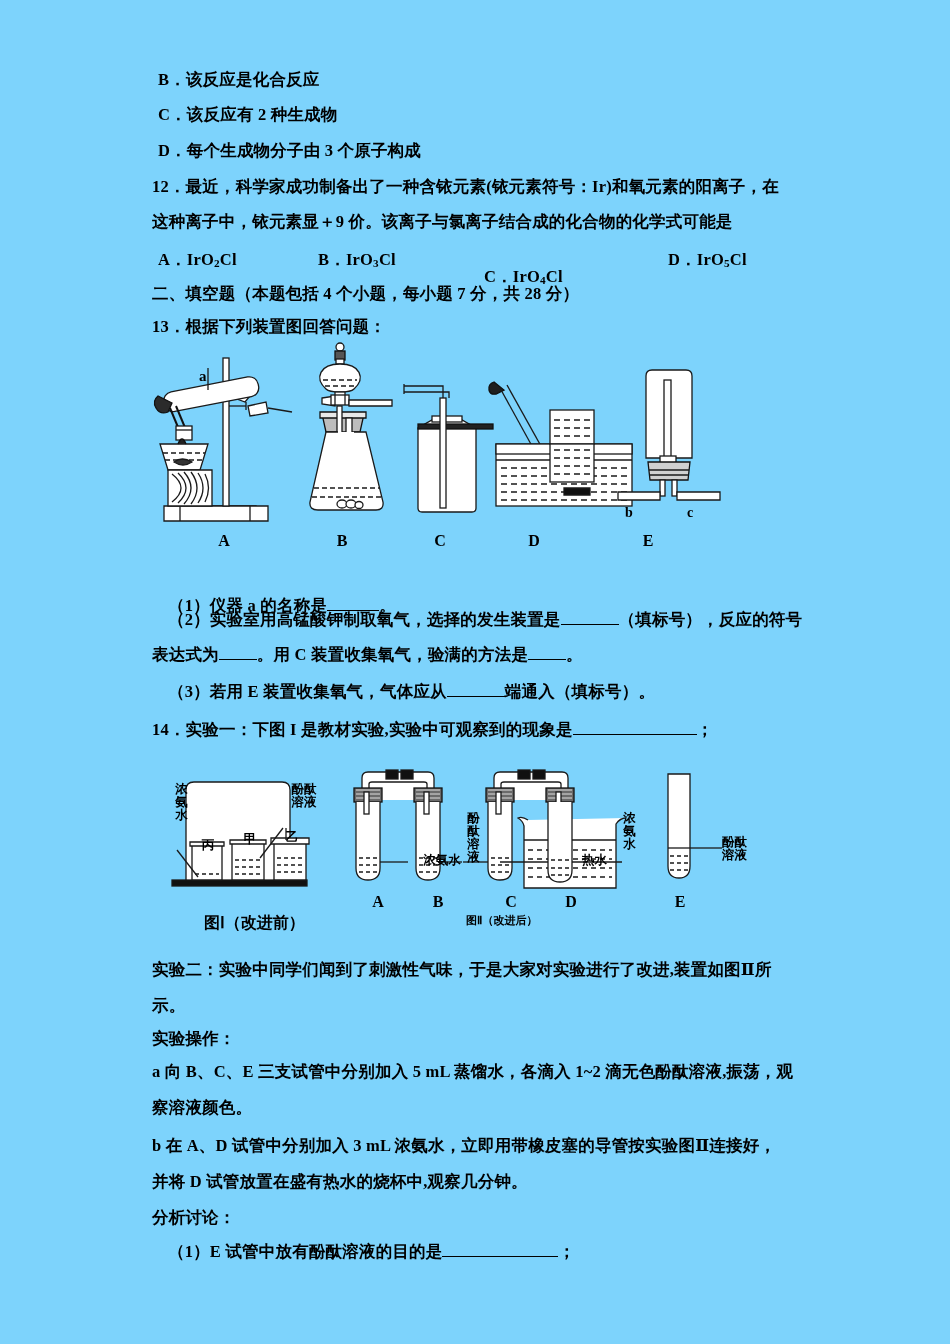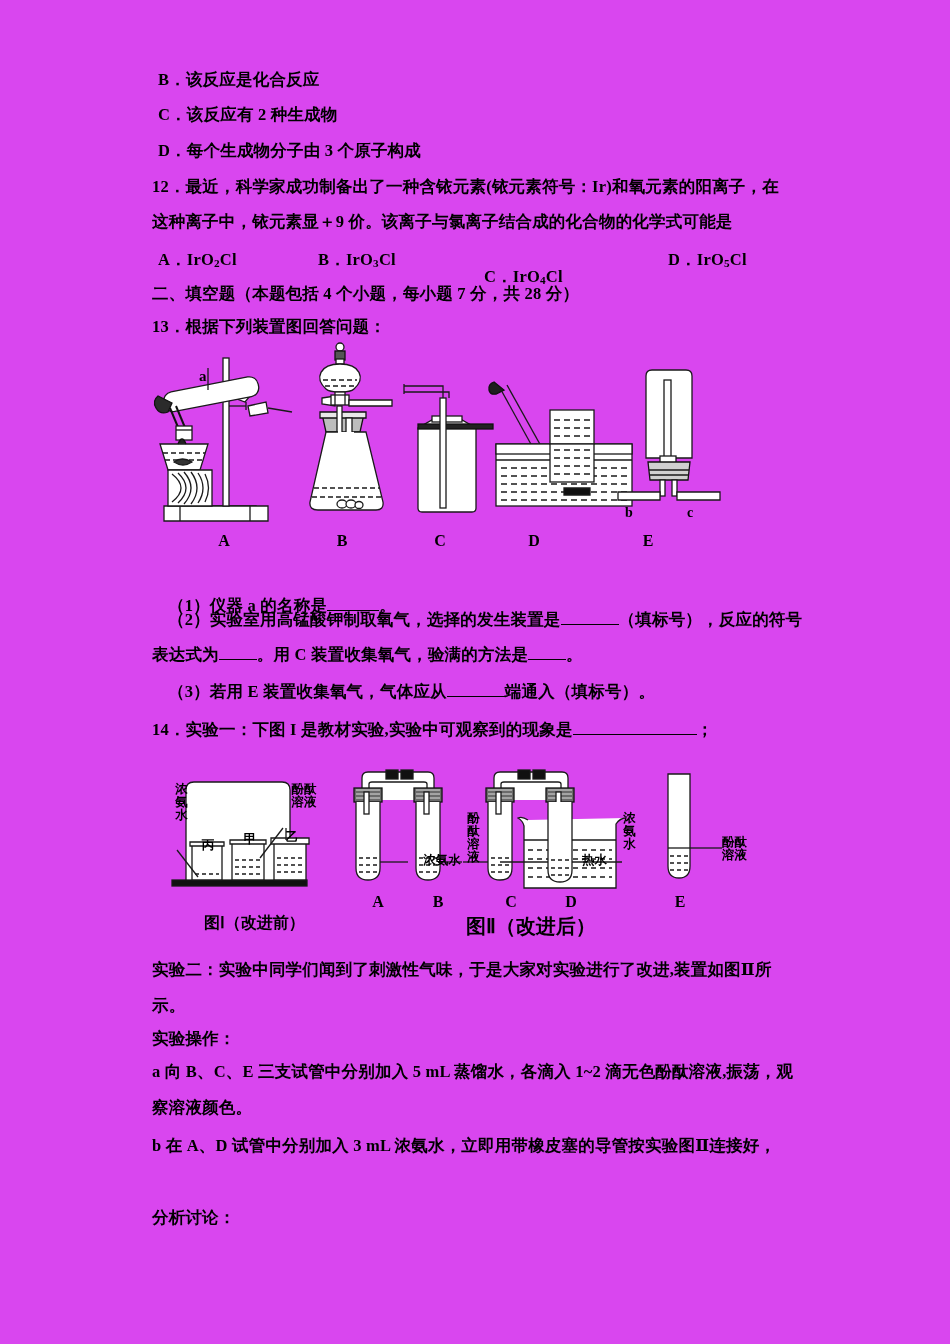--- a/index.html
+++ b/index.html
@@ -8,21 +8,21 @@
     background: #ffffff;
   }
   body {
     font-family: "Liberation Serif", "DejaVu Serif", serif;
     color: #000000;
   }
   #page {
     position: relative;
     width: 950px;
     height: 1344px;
-    background: #d946ef;
+    background: #7dd3fc;
     overflow: hidden;
   }
   .txt {
     position: absolute;
     font-weight: bold;
     font-size: 16.5px;
     line-height: 1.2;
     white-space: nowrap;
     letter-spacing: 0.2px;
   }
@@ -433,23 +433,27 @@
   <div class="figletter" style="left:556px; top:893px;">D</div>
   <div class="figletter" style="left:665px; top:893px;">E</div>
 
   <div class="cnlabel" style="left:410px; top:854px; width:64px; text-align:center;">浓氨水</div>
   <div class="vlabel" style="left:466px; top:812px;">酚<br>酞<br>溶<br>液</div>
   <div class="cnlabel" style="left:582px; top:854px; width:36px; text-align:left;">热水</div>
   <div class="vlabel" style="left:622px; top:812px;">浓<br>氨<br>水</div>
   <div class="vlabel" style="left:722px; top:836px; width:34px; text-align:left;">酚酞<br>溶液</div>
 
   <div class="caption" style="left:204px; top:913px; font-size:16px;">图Ⅰ（改进前）</div>
-  <div class="caption" style="left:466px; top:913px; font-size:20px;">图Ⅱ（改进后）</div>
+  <div class="caption" style="left:466px; top:913px; font-size:11px;">图Ⅱ（改进后）</div>
 
   <div class="txt" style="left:152px; top:960px;">实验二：实验中同学们闻到了刺激性气味，于是大家对实验进行了改进,装置如图Ⅱ所</div>
   <div class="txt" style="left:152px; top:996px;">示。</div>
   <div class="txt" style="left:152px; top:1029px;">实验操作：</div>
   <div class="txt" style="left:152px; top:1062px;">a 向 B、C、E 三支试管中分别加入 5 mL 蒸馏水，各滴入 1~2 滴无色酚酞溶液,振荡，观</div>
   <div class="txt" style="left:152px; top:1098px;">察溶液颜色。</div>
   <div class="txt" style="left:152px; top:1136px;">b 在 A、D 试管中分别加入 3 mL 浓氨水，立即用带橡皮塞的导管按实验图Ⅱ连接好，</div>
+  <div class="txt" style="left:152px; top:1172px;">并将 D 试管放置在盛有热水的烧杯中,观察几分钟。</div>
   <div class="txt" style="left:152px; top:1208px;">分析讨论：</div>
+  <div class="txt" style="left:168px; top:1242px;">
+    <span>（1）E 试管中放有酚酞溶液的目的是</span><span class="blank" style="width:116px;"></span><span>；</span>
+  </div>
 
 </div>
 
 </body></html>

